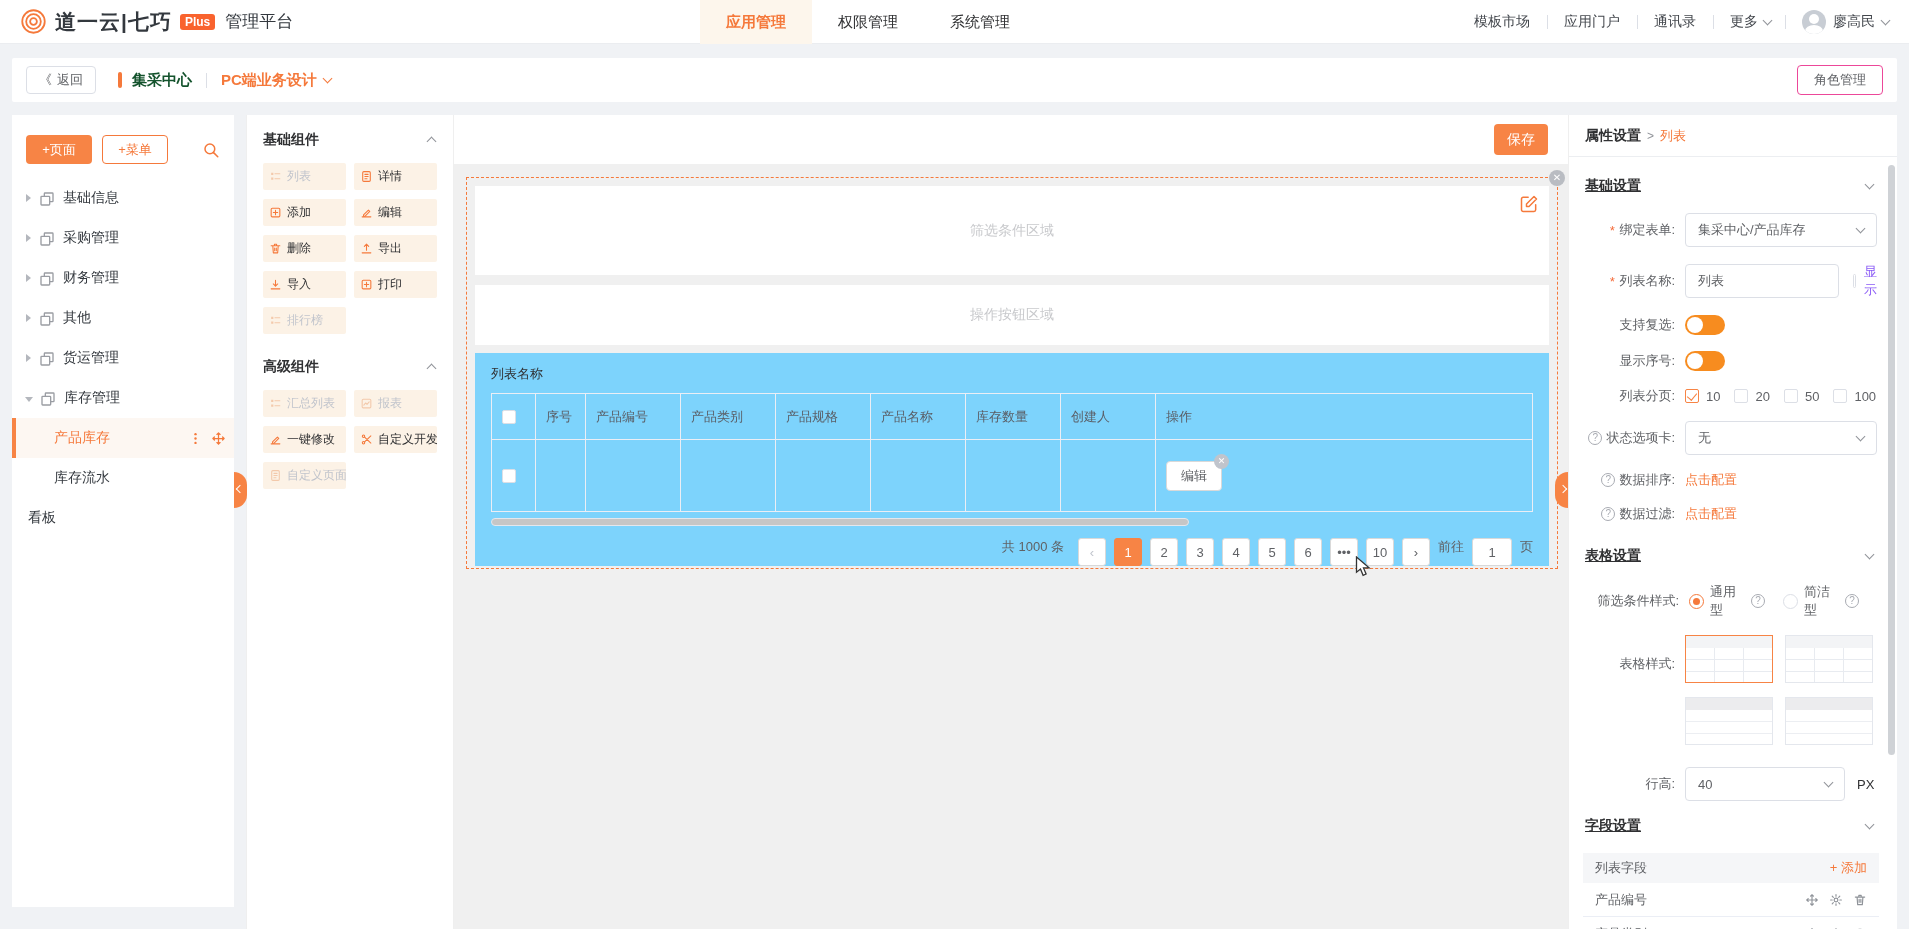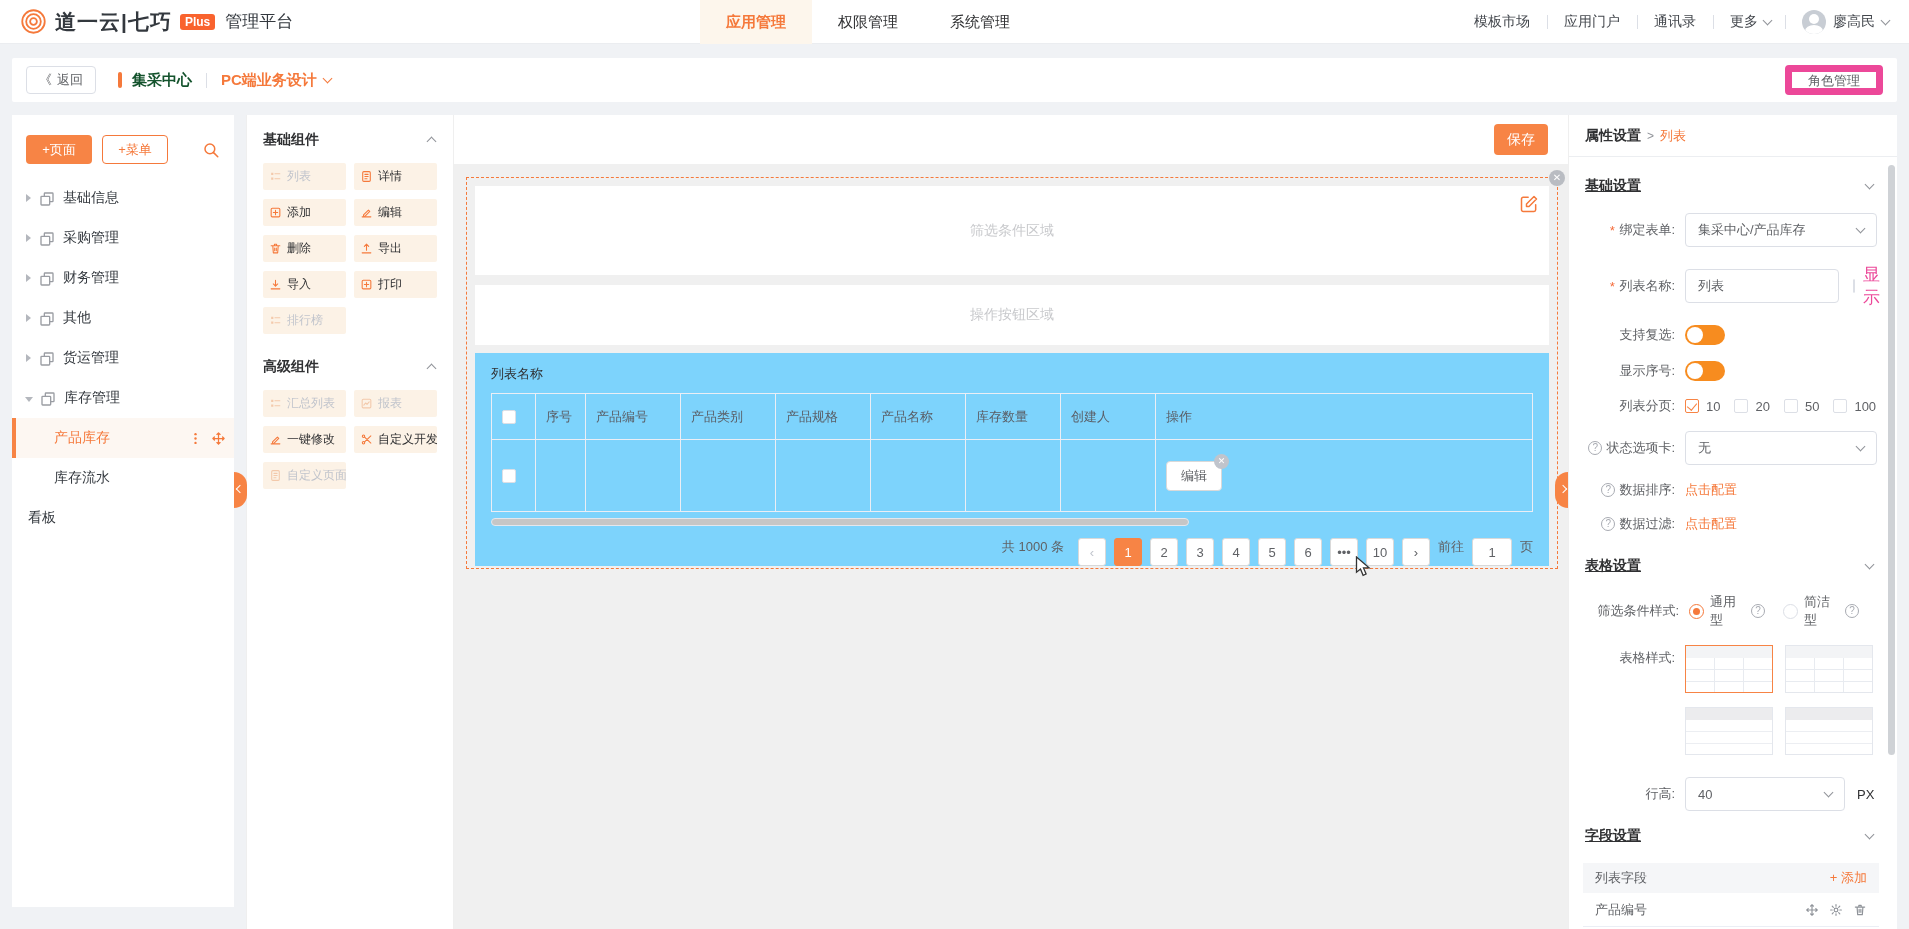--- a/index.html
+++ b/index.html
@@ -29,21 +29,21 @@
   .chev.up { transform:rotate(-135deg); margin-top:3px; }
   .chev.accent { border-color:#f5793b; }
 
   
   .toolbar { margin:14px 12px 13px; height:44px; background:#fff; border-radius:2px; display:flex; align-items:center; padding:0 14px; }
   .btn-back { height:28px; padding:0 12px; border:1px solid #dcdfe6; border-radius:4px; background:#fff; font-size:13px; color:#606266; display:flex; align-items:center; gap:5px; cursor:pointer; }
   .tb-bar { width:4px; height:16px; background:#f5793b; border-radius:2px; margin:0 10px 0 22px; }
   .tb-app { font-size:15px; font-weight:bold; color:#14532d; }
   .tb-div { width:1px; height:15px; background:#dcdfe6; margin:0 14px; }
   .tb-page { font-size:15px; font-weight:bold; color:#f5793b; display:flex; align-items:center; gap:7px; cursor:pointer; }
-  .btn-role { margin-left:auto; height:30px; padding:0 16px; border:7px solid #ec4899; border-radius:4px; background:#fff; font-size:13px; color:#606266; cursor:pointer; }
+  .btn-role { margin-left:auto; height:30px; padding:0 16px; border:1px solid #ec4899; border-radius:4px; background:#fff; font-size:13px; color:#606266; cursor:pointer; }
 
   
   .body { position:relative; display:flex; margin:0 12px; height:814px; }
 
   
   .sidebar { width:222px; height:792px; background:#fff; flex:none; padding:20px 0 0; position:relative; margin-right:12px; }
   .side-actions { display:flex; align-items:center; padding:0 14px; gap:10px; }
   .btn-addpage { width:66px; height:29px; border:none; border-radius:4px; background:#f78445; color:#fff; font-size:13px; cursor:pointer; }
   .btn-addmenu { width:66px; height:29px; border:1px solid #f5793b; border-radius:4px; background:#fff; color:#f5793b; font-size:13px; cursor:pointer; }
   .side-search { margin-left:auto; color:#f5793b; cursor:pointer; display:flex; }
@@ -507,21 +507,21 @@
           </div>
         </div>
 
         <div class="irow">
           <span class="ilabel">
               <i class="req">*</i>
               <span>列表名称:</span>
             </span>
           <input class="itext" value="列表" style="">
           <span class="cb" style="margin-left:14px"></span>
-          <span style="font-size:17px;color:#ec4899;margin-left:8px">显示</span>
+          <span style="font-size:13px;color:#8b5cf6;margin-left:8px">显示</span>
         </div>
 
         <div class="irow">
           <span class="ilabel">支持复选:</span>
           <span class="toggle"></span>
         </div>
 
         <div class="irow">
           <span class="ilabel">显示序号:</span>
           <span class="toggle"></span>
@@ -591,21 +591,21 @@
               </span>
               <span class="rgroup">
                 <span class="radio"></span>
                 <span>简洁型</span>
                 <span class="help">?</span>
               </span>
             </span>
         </div>
 
         <div class="irow" style="align-items:flex-start">
-          <span class="ilabel" style="margin-top:4px">表格样式:</span>
+          <span class="ilabel" style="margin-top:20px">表格样式:</span>
           <div class="thumbs" id="styleThumbs">
               <div class="thumb grid selgrid"></div>
               <div class="thumb grid"></div>
               <div class="thumb stripes"></div>
               <div class="thumb stripes"></div>
             </div>
         </div>
 
         <div class="irow" style="margin-top:22px">
           <span class="ilabel">行高:</span>

